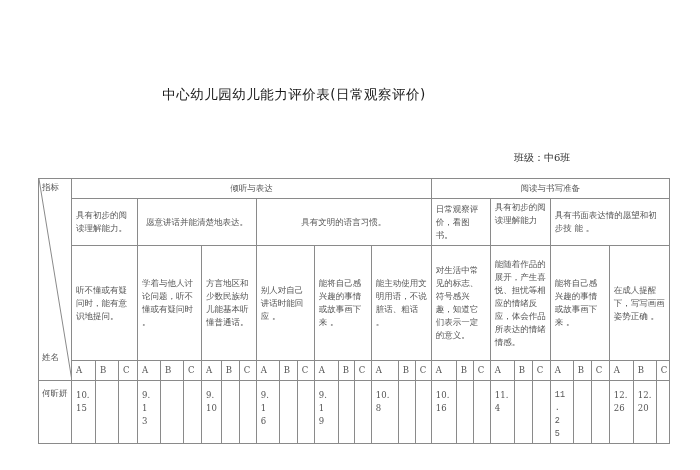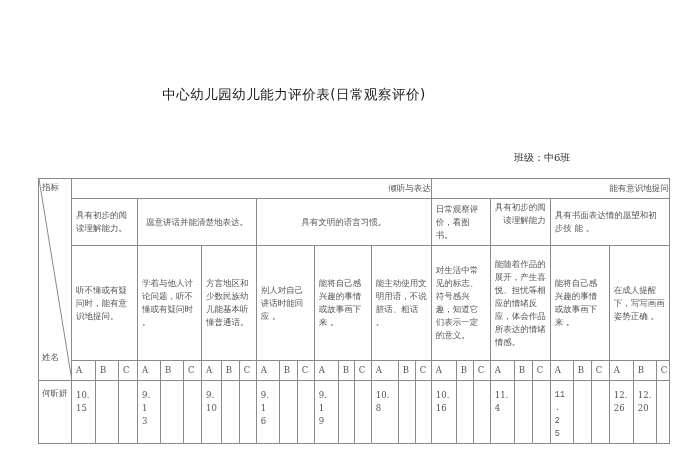--- a/index.html
+++ b/index.html
@@ -5,21 +5,21 @@
   html, body { margin:0; padding:0; background:#ffffff; }
   body { width:700px; height:470px; position:relative; overflow:hidden;
          font-family:"DejaVu Serif", serif; color:#3a3a3a; }
   .title { position:absolute; left:0; width:588px; top:86px; text-align:center;
            font-family:"DejaVu Sans", sans-serif; font-weight:normal; font-size:13.5px; color:#1a1a1a;
            letter-spacing:0.5px; }
   .class-label { position:absolute; left:514px; top:151px; font-size:10px; color:#333; }
   table.grid { position:absolute; left:38px; top:178px; border-collapse:collapse; table-layout:fixed; }
   table.grid td { border:1px solid #8a8a8a; padding:0; font-size:8.5px; line-height:13px; color:#555;
                   vertical-align:middle; overflow:hidden; }
-  .hdr-group { text-align:right; font-size:9px; color:#555;margin-top:36px; }
+  .hdr-group { text-align:center; font-size:9px; color:#555;margin-top:36px; }
   .goal { padding:2px 4px !important; text-align:left; }
   .goal.center { text-align:center; }
   .desc { padding:2px 4px !important; text-align:left; }
   .abc { font-size:8px; padding-left:4px !important; text-align:left; height:18px; }
   .val { vertical-align:top !important; padding:8px 4px 0 4px !important; font-size:8px; line-height:20px; }
   .corner { position:relative; vertical-align:top !important; }
   .corner .lbl-top { position:absolute; left:3px; top:2px; font-size:8.5px;font-family:Liberation Serif, serif; }
   .corner .lbl-bot { position:absolute; left:3px; top:172px; font-size:8.5px; }
   .corner svg { position:absolute; left:0; top:0; }
   .name { vertical-align:top !important; padding:6px 3px 0 3px !important; font-size:8.5px; }
@@ -78,29 +78,29 @@
   <tbody>
       <tr style="height:20px">
     <td class="corner" rowspan="4">
       <svg width="33" height="202">
         <line x1="0" y1="0" x2="33" y2="202" stroke="#8a8a8a" stroke-width="1"></line>
       </svg>
       <span class="lbl-top">指标</span>
       <span class="lbl-bot">姓名</span>
     </td>
     <td class="hdr-group" colspan="18">倾听与表达</td>
-    <td class="hdr-group" colspan="12">能有意识地提问</td>
+    <td class="hdr-group" colspan="12">阅读与书写准备</td>
   </tr>
 
   <tr style="height:47px">
     <td class="goal" colspan="3">具有初步的阅读理解能力。</td>
     <td class="goal center" colspan="6">愿意讲话并能清楚地表达。</td>
     <td class="goal center" colspan="9">具有文明的语言习惯。</td>
     <td class="goal" colspan="3">日常观察评价，看图书。</td>
-    <td class="goal" colspan="3" style="vertical-align:top;text-align:right;">具有初步的阅读理解能力</td>
+    <td class="goal" colspan="3" style="vertical-align:top;">具有初步的阅读理解能力</td>
     <td class="goal" colspan="6">具有书面表达情的愿望和初步技 能 。</td>
   </tr>
 
   <tr style="height:115px">
     <td class="desc" colspan="3">听不懂或有疑问时，能有意识地提问。</td>
     <td class="desc" colspan="3">学着与他人讨论问题，听不懂或有疑问时 。</td>
     <td class="desc" colspan="3">方言地区和少数民族幼儿能基本听懂普通话。</td>
     <td class="desc" colspan="3">别人对自己讲话时能回应 。</td>
     <td class="desc" colspan="3">能将自己感兴趣的事情或故事画下来 。</td>
     <td class="desc" colspan="3">能主动使用文明用语，不说脏话、粗话 。</td>

